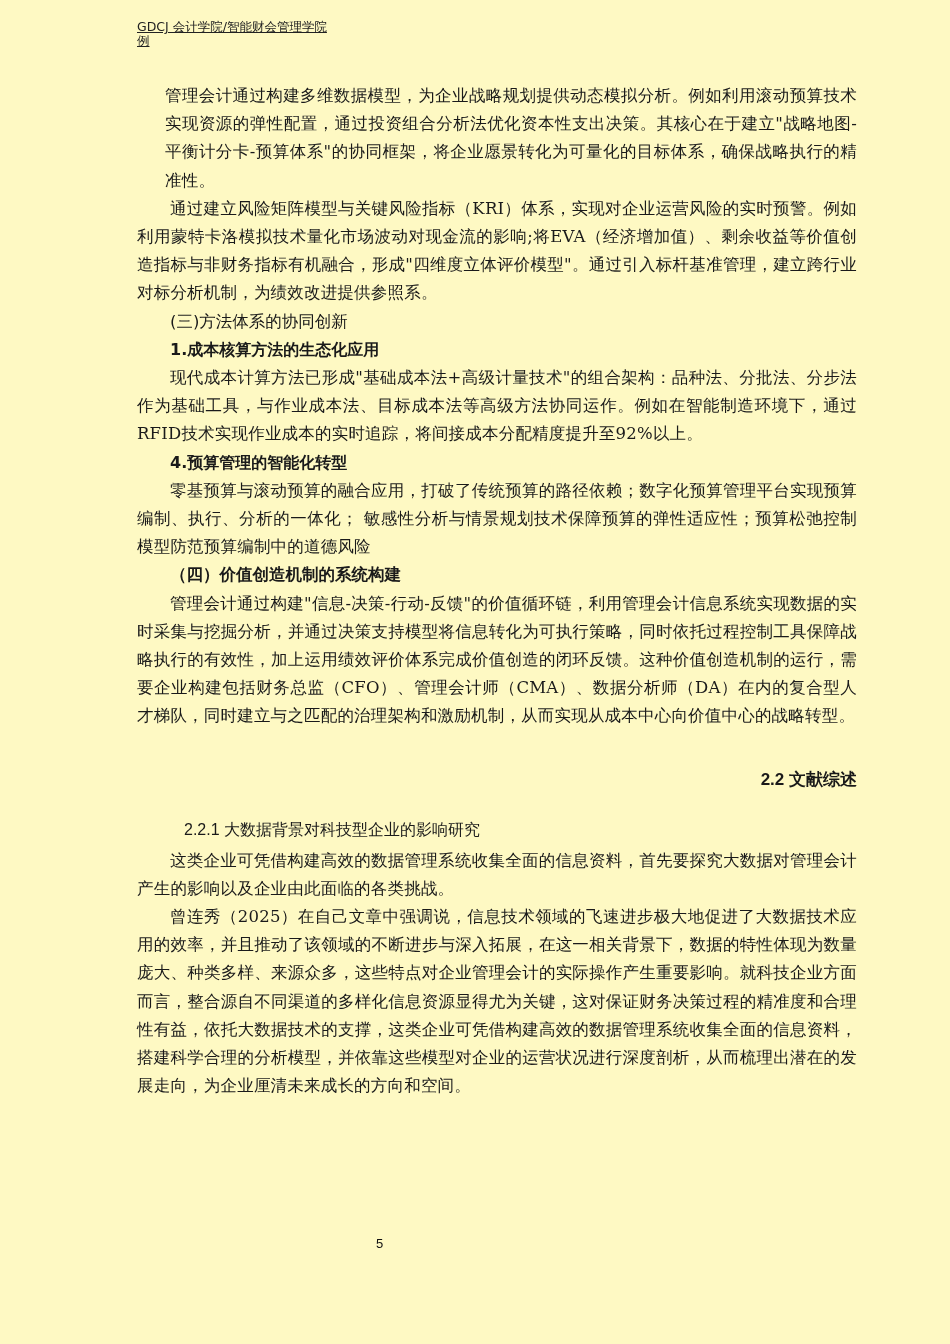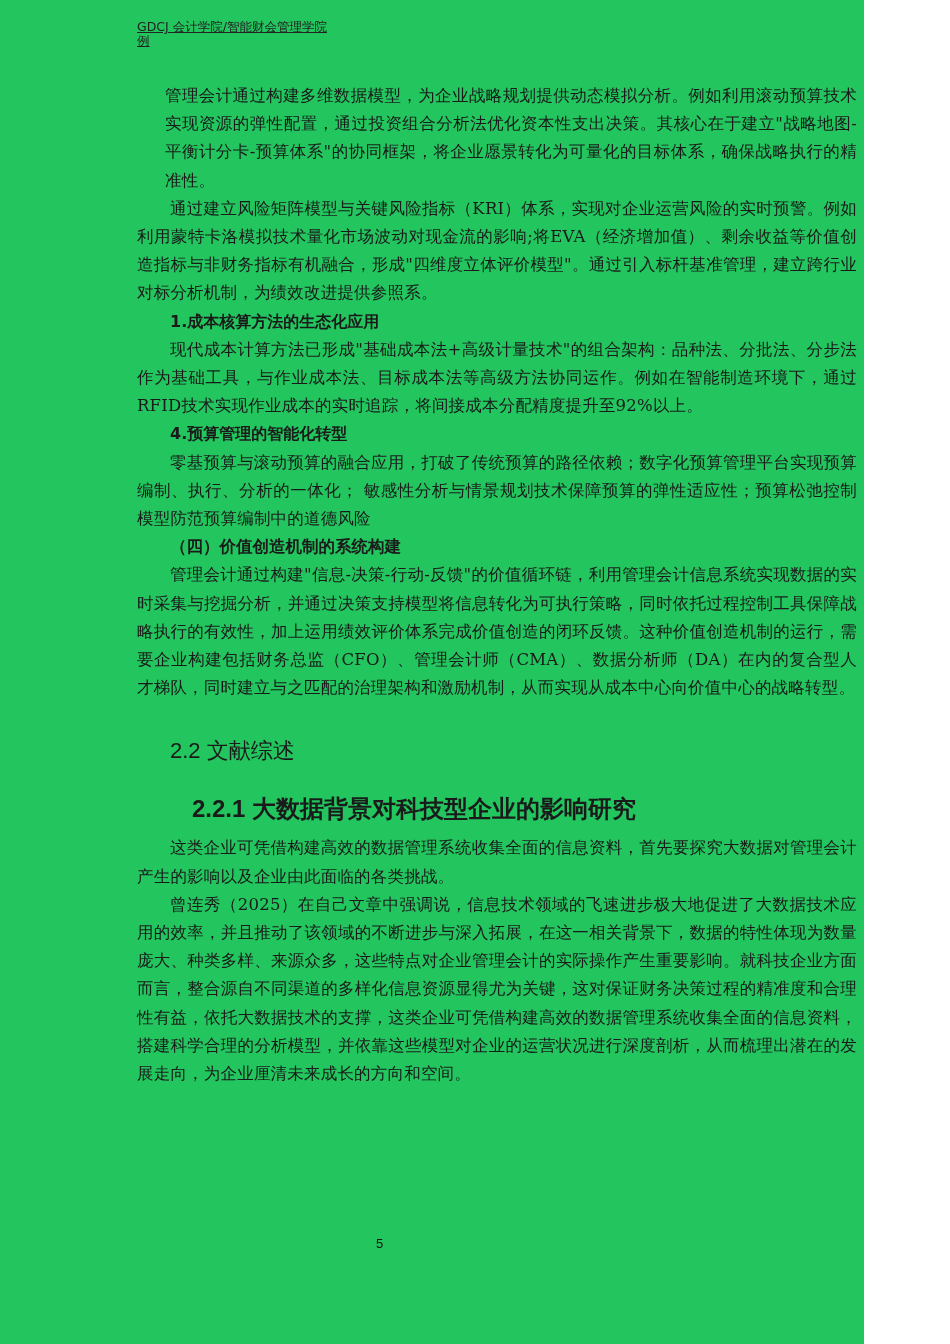--- a/index.html
+++ b/index.html
@@ -1,59 +1,60 @@
 <!DOCTYPE html>
 <html><head>
 <meta charset="utf-8">
 <style>
   html, body { margin: 0; padding: 0; background: #ffffff; }
   body { width: 950px; height: 1344px; position: relative; overflow: hidden;
          font-family: "DejaVu Serif", "Liberation Serif", serif; color: #1a1a1a; }
-  .page { position: absolute; left: 0; top: 0; width: 864px; height: 1344px; background: #22c55e; }
+  .page { position: absolute; left: 0; top: 0; width: 950px; height: 1344px; background: #fef9c3; }
 
   .header { position: absolute; left: 137px; top: 20px; width: 715px;
             font-family: "DejaVu Sans", "Liberation Sans", sans-serif;
             font-size: 12.5px; line-height: 14px; color: #222; }
   .header .line1 { display: flex; justify-content: space-between; text-decoration: underline; white-space: nowrap; }
   .header .line2 { text-decoration: underline; }
   .header .left-part { }
   .header .right-part { }
 
   .body { position: absolute; left: 137px; top: 82px; width: 720px; }
   .para { font-size: 16.5px; line-height: 28.2px; margin: 0; text-align: justify;
           text-indent: 33px; letter-spacing: 0.2px; }
   .para.noindent { text-indent: 0; margin-left: 28px; }
   .h-sub { font-family: "DejaVu Sans", "Liberation Sans", sans-serif; font-weight: bold;
            font-size: 16px; line-height: 28.2px; margin: 0; padding-left: 33px; }
   .h-sec { font-family: "DejaVu Sans", "Liberation Sans", sans-serif;
            font-size: 16.5px; line-height: 28.2px; margin: 0; padding-left: 33px; }
   .h-sec.bold { font-weight: bold; }
-  .h2 { font-family: "Liberation Sans", "DejaVu Sans", sans-serif; font-weight: normal;
-        font-size: 22px; line-height: 30px; margin: 0; padding-left: 33px; }
-  .h3 { font-family: "Liberation Sans", "DejaVu Sans", sans-serif; font-weight: bold;
-        font-size: 24px; line-height: 26px; margin: 12px; padding-left: 43px; }
+  .h2 { font-family: "Liberation Sans", "DejaVu Sans", sans-serif; font-weight: bold;
+        font-size: 17px; line-height: 30px; margin: 0; padding-left: 33px; text-align: right; }
+  .h3 { font-family: "Liberation Sans", "DejaVu Sans", sans-serif; font-weight: normal;
+        font-size: 16px; line-height: 26px; margin: 4px; padding-left: 43px; }
 
   .page-number { position: absolute; left: 376px; top: 1236px; font-family: "Liberation Sans", "DejaVu Sans", sans-serif;
                  font-size: 13px; color: #111; }
 </style>
 </head>
 <body>
 
 <div class="page">
 
   <div class="header">
     <div class="line1">
       <span class="left-part">GDCJ 会计学院/智能财会管理学院</span>
     </div>
     <div class="line2">例</div>
   </div>
 
   <div class="body">
     <p class="para noindent">管理会计通过构建多维数据模型，为企业战略规划提供动态模拟分析。例如利用滚动预算技术实现资源的弹性配置，通过投资组合分析法优化资本性支出决策。其核心在于建立"战略地图-平衡计分卡-预算体系"的协同框架，将企业愿景转化为可量化的目标体系，确保战略执行的精准性。</p>
     <p class="para">通过建立风险矩阵模型与关键风险指标（KRI）体系，实现对企业运营风险的实时预警。例如利用蒙特卡洛模拟技术量化市场波动对现金流的影响;将EVA（经济增加值）、剩余收益等价值创造指标与非财务指标有机融合，形成"四维度立体评价模型"。通过引入标杆基准管理，建立跨行业对标分析机制，为绩效改进提供参照系。</p>
+    <p class="h-sec">(三)方法体系的协同创新</p>
     <p class="h-sub">1.成本核算方法的生态化应用</p>
     <p class="para">现代成本计算方法已形成"基础成本法+高级计量技术"的组合架构：品种法、分批法、分步法作为基础工具，与作业成本法、目标成本法等高级方法协同运作。例如在智能制造环境下，通过RFID技术实现作业成本的实时追踪，将间接成本分配精度提升至92%以上。</p>
     <p class="h-sub">4.预算管理的智能化转型</p>
     <p class="para">零基预算与滚动预算的融合应用，打破了传统预算的路径依赖；数字化预算管理平台实现预算编制、执行、分析的一体化； 敏感性分析与情景规划技术保障预算的弹性适应性；预算松弛控制模型防范预算编制中的道德风险</p>
     <p class="h-sec bold">（四）价值创造机制的系统构建</p>
     <p class="para">管理会计通过构建"信息-决策-行动-反馈"的价值循环链，利用管理会计信息系统实现数据的实时采集与挖掘分析，并通过决策支持模型将信息转化为可执行策略，同时依托过程控制工具保障战略执行的有效性，加上运用绩效评价体系完成价值创造的闭环反馈。这种价值创造机制的运行，需要企业构建包括财务总监（CFO）、管理会计师（CMA）、数据分析师（DA）在内的复合型人才梯队，同时建立与之匹配的治理架构和激励机制，从而实现从成本中心向价值中心的战略转型。</p>
 
     <div style="height:34px"></div>
     <p class="h2">2.2 文献综述</p>
     <div style="height:18px"></div>

